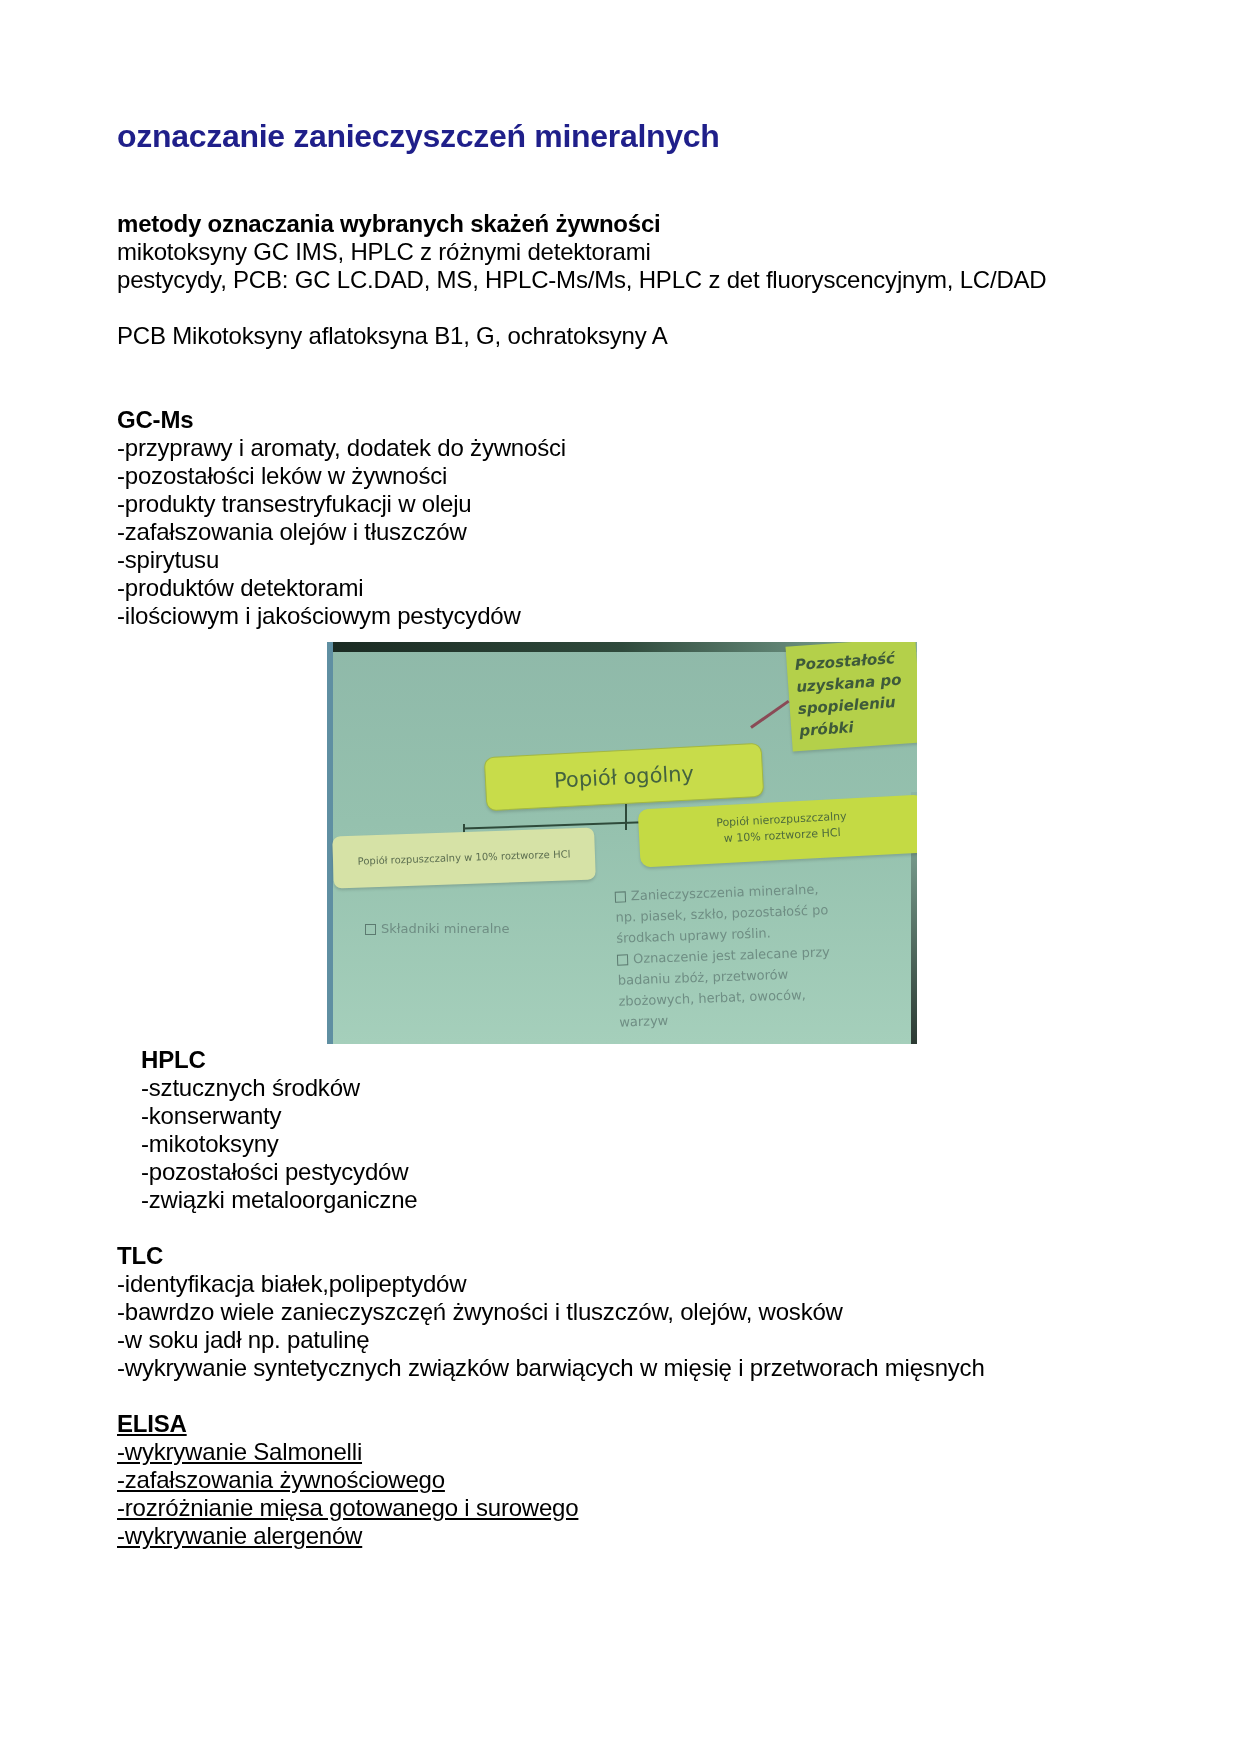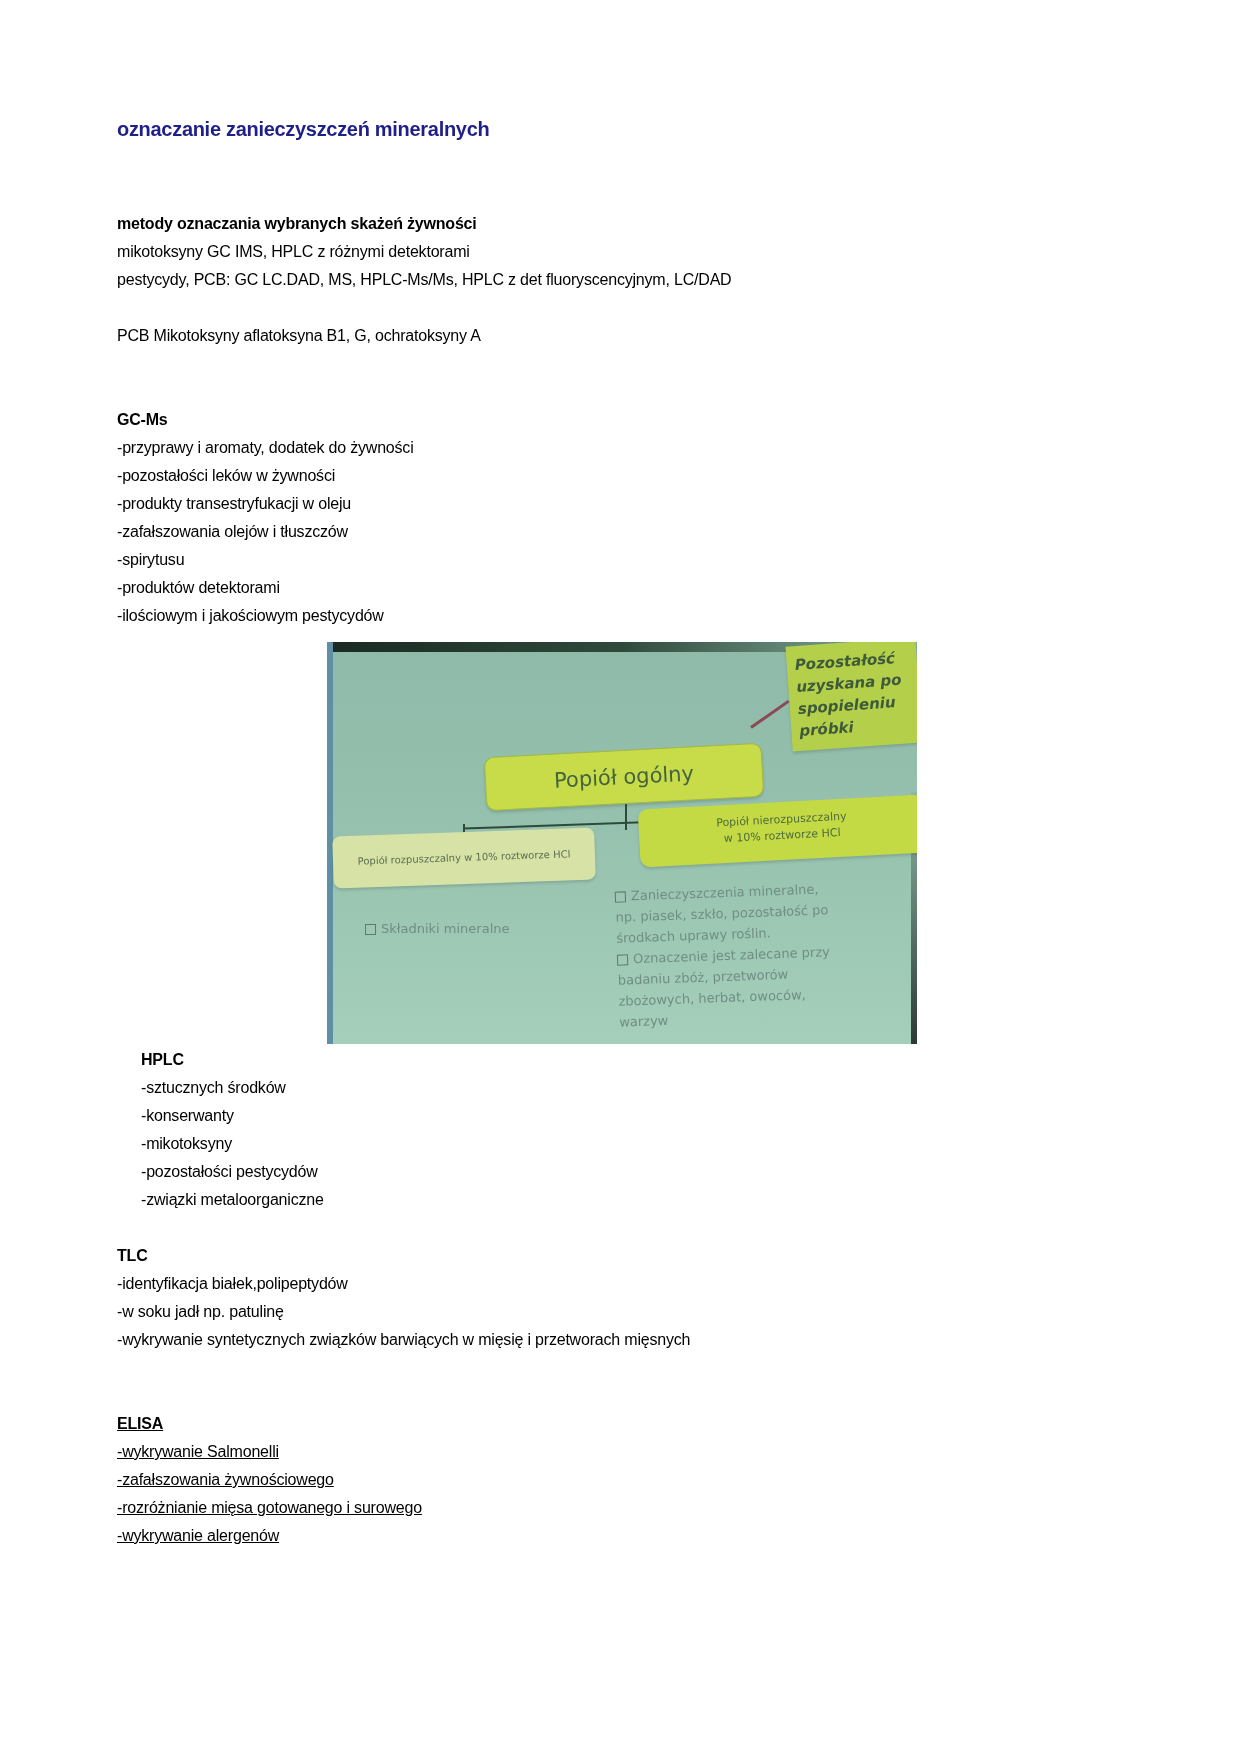--- a/index.html
+++ b/index.html
@@ -1,20 +1,20 @@
 <!DOCTYPE html>
 <html><head>
 <meta charset="utf-8">
 <style>
   html, body { margin: 0; padding: 0; background: #ffffff; }
   body { width: 1240px; height: 1754px; position: relative; overflow: hidden;
          font-family: "Liberation Sans", sans-serif; color: #000; }
-  .title { position: absolute; left: 117px; top: 118px; font-size: 20px; font-weight: bold;
+  .title { position: absolute; left: 117px; top: 118px; font-size: 32px; font-weight: bold;
            color: #1f1f8a; letter-spacing: -0.3px; }
-  .block { position: absolute; left: 117px; font-size: 16px; line-height: 28px; letter-spacing: -0.2px; }
+  .block { position: absolute; left: 117px; font-size: 24px; line-height: 28px; letter-spacing: -0.2px; }
   .block .h { font-weight: bold; }
   .line { white-space: nowrap; }
   
   .photo { position: absolute; left: 327px; top: 642px; width: 590px; height: 402px;
            background: linear-gradient(180deg, #8fb9a9 0%, #95c1ae 45%, #a5cfbb 100%);
            overflow: hidden; }
   .photo .topedge { position: absolute; left: 0; top: 0; width: 100%; height: 10px;
            background: linear-gradient(90deg, #1a2a22 0%, #2f4a3c 50%, #89b3a1 100%); }
   .photo .leftedge { position: absolute; left: 0; top: 0; width: 6px; height: 100%; background: #5f8fa2; }
   .photo .rightedge { position: absolute; right: 0; top: 150px; width: 6px; height: 252px;
@@ -111,20 +111,21 @@
   <div class="line">-sztucznych środków</div>
   <div class="line">-konserwanty</div>
   <div class="line">-mikotoksyny</div>
   <div class="line">-pozostałości pestycydów</div>
   <div class="line">-związki metaloorganiczne</div>
 </div>
 
 <div class="block" style="top:1242px;">
   <div class="line h">TLC</div>
   <div class="line">-identyfikacja białek,polipeptydów</div>
+  <div class="line">-bawrdzo wiele zanieczyszczęń żwyności i tluszczów, olejów, wosków</div>
   <div class="line">-w soku jadł np. patulinę</div>
   <div class="line">-wykrywanie syntetycznych związków barwiących w mięsię i przetworach mięsnych</div>
 </div>
 
 <div class="block" style="top:1410px;text-decoration:underline;">
   <div class="line h">ELISA</div>
   <div class="line">-wykrywanie Salmonelli</div>
   <div class="line">-zafałszowania żywnościowego</div>
   <div class="line">-rozróżnianie mięsa gotowanego i surowego</div>
   <div class="line">-wykrywanie alergenów</div>

